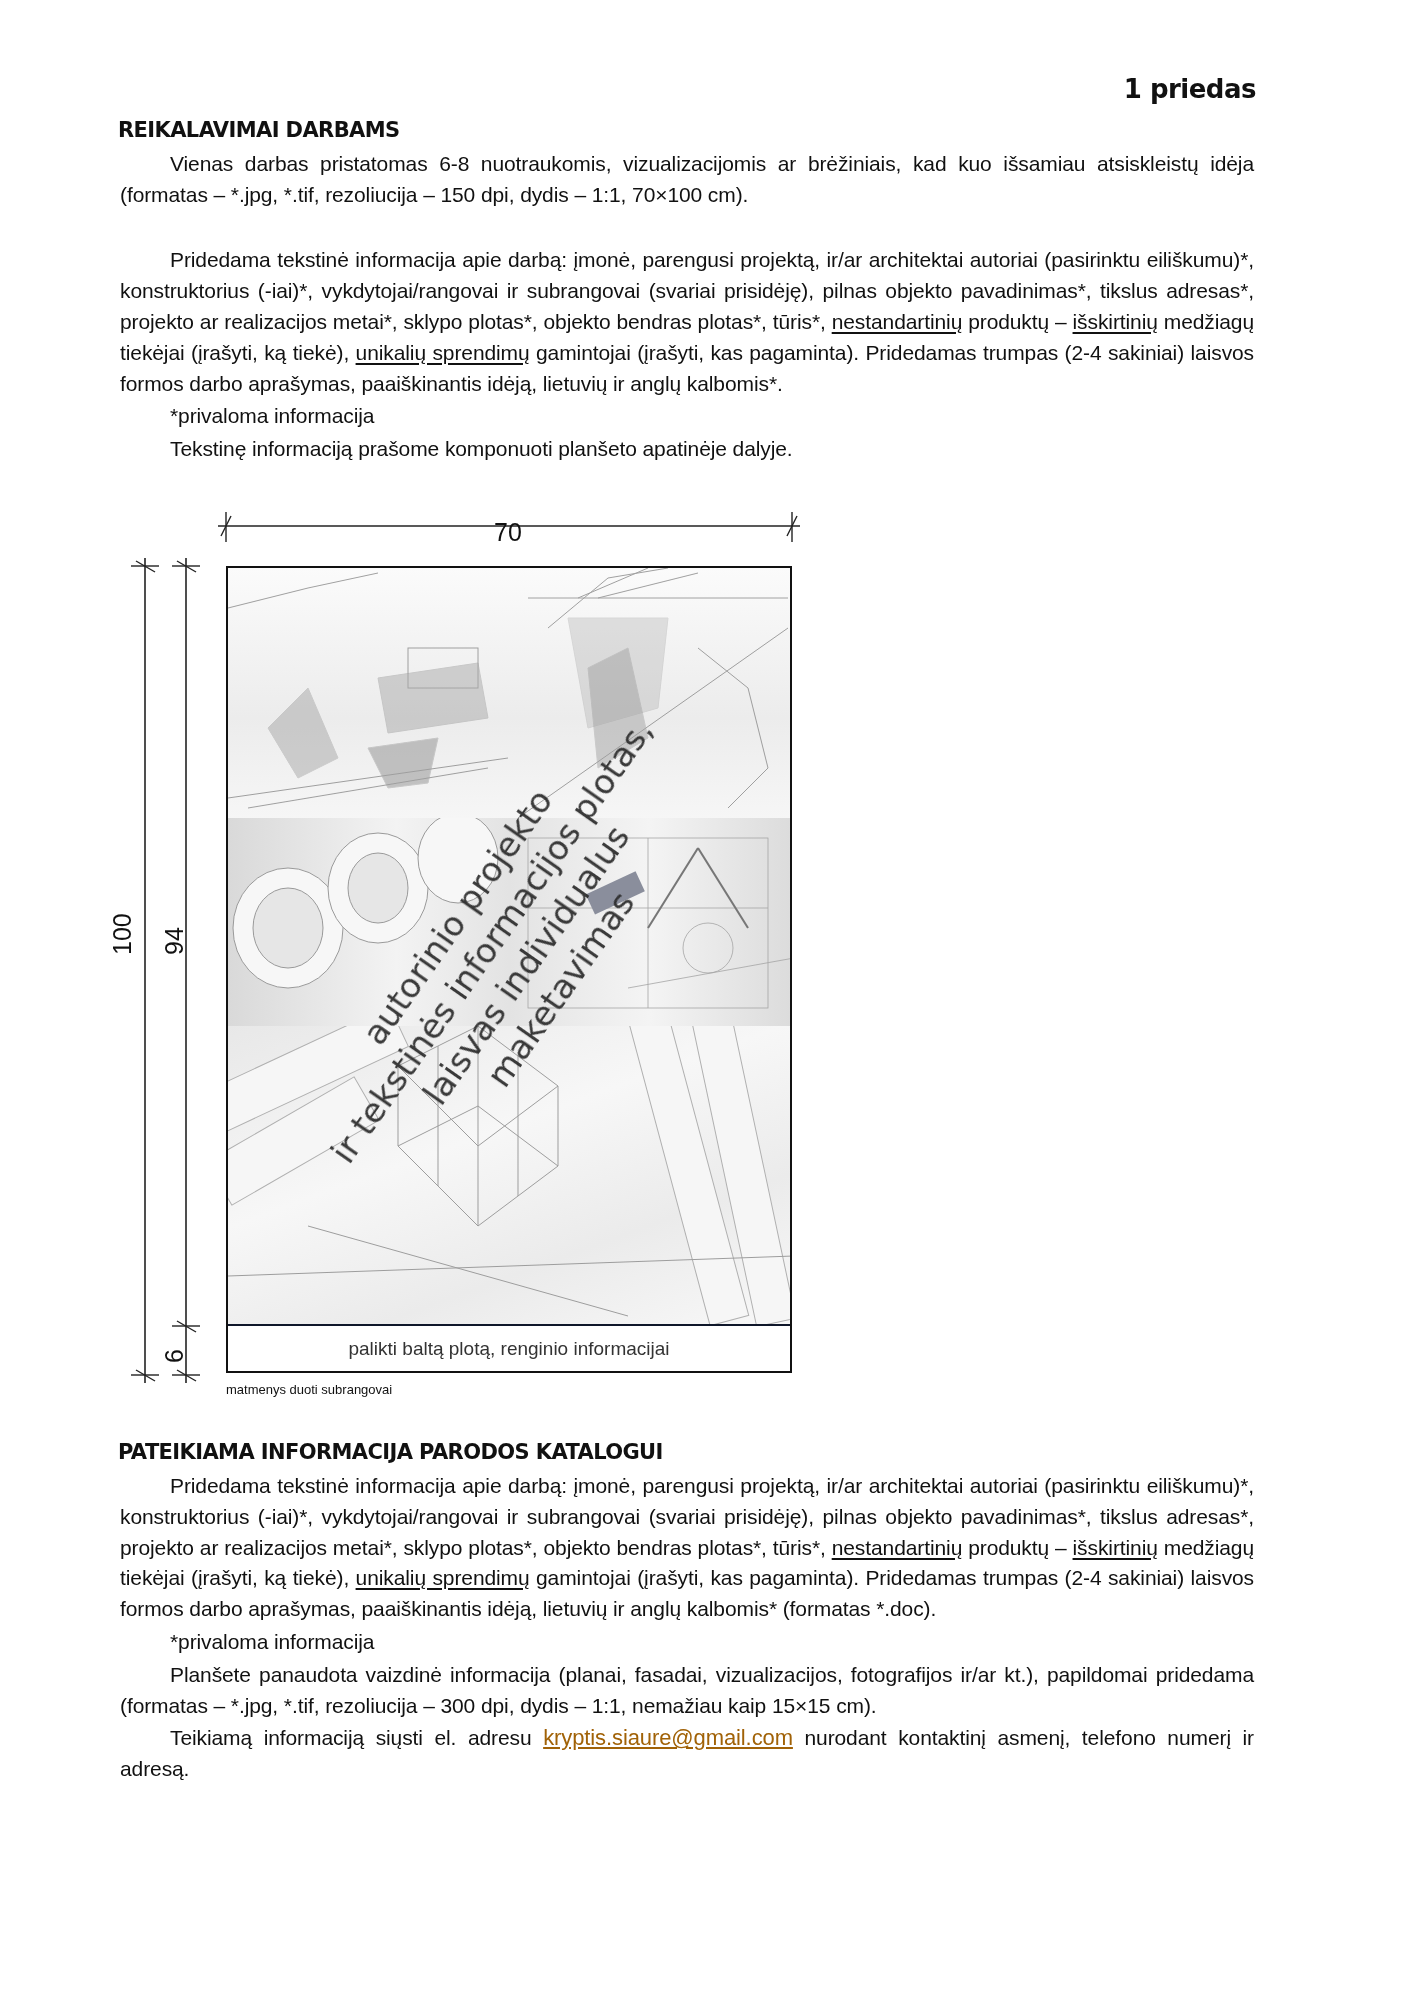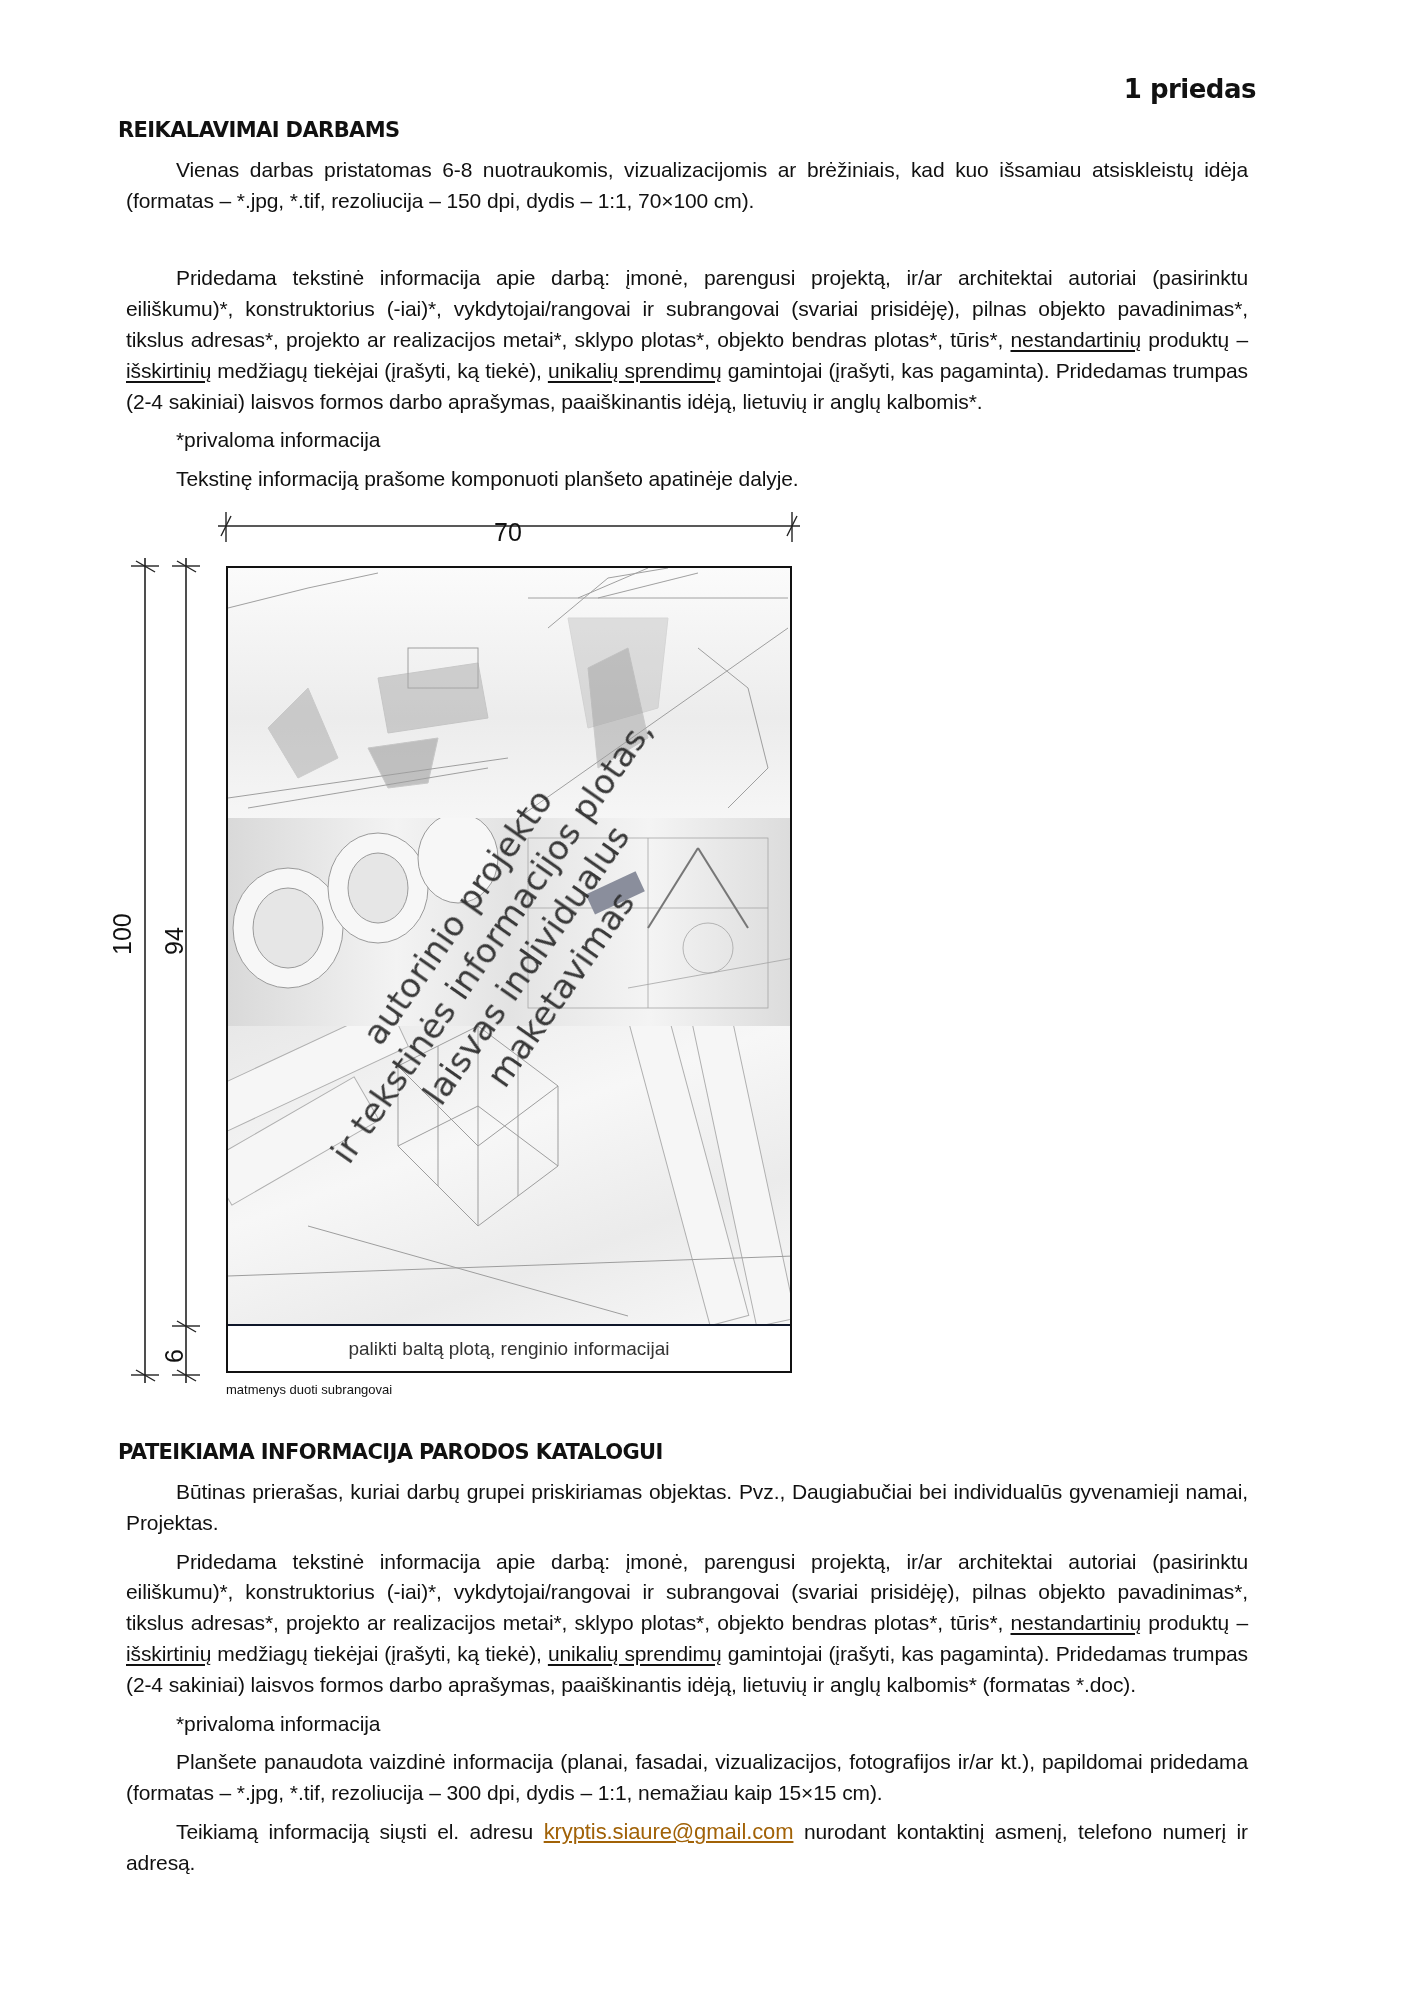--- a/index.html
+++ b/index.html
@@ -5,21 +5,21 @@
     html, body { margin: 0; padding: 0; background: #ffffff; }
     body { width: 1406px; height: 2008px; position: relative; overflow: hidden;
            font-family: "Liberation Sans", sans-serif; color: #111; }
     .abs { position: absolute; }
     .appendix { right: 150px; top: 74px; font-family: "DejaVu Sans", sans-serif; font-weight: bold;
                 font-size: 26px; letter-spacing: -0.5px; }
     .heading { left: 118px; font-family: "DejaVu Sans", sans-serif; font-weight: bold; font-size: 21px;
                letter-spacing: -0.6px; white-space: nowrap; text-align: right; }
     .para { left: 118px; width: 1138px; font-size: 21px; line-height: 30.8px; text-align: justify;
             text-align-last: left; letter-spacing: -0.1px; }
-    .para p { margin: 8px; text-indent: 50px; }
+    .para p { margin: 2px; text-indent: 50px; }
     .u { text-decoration: underline; text-underline-offset: 3px; }
     a.mail { color: #a16207; text-decoration: underline; font-size: 22px; }
     .blank { height: 30.8px; }
     .frame { left: 226px; top: 566px; width: 566px; height: 807px; border: 2px solid #111;
              box-sizing: border-box; overflow: hidden; background: #fff; }
     .band { position: absolute; left: 0; width: 100%; overflow: hidden; }
     .band1 { top: 0; height: 250px;
              background: linear-gradient(180deg, #fbfbfb 0%, #ececec 60%, #f6f6f6 100%); }
     .band2 { top: 250px; height: 208px;
              background: linear-gradient(90deg, #d9d9d9 0%, #f3f3f3 30%, #e3e3e3 50%, #f4f4f4 75%, #dcdcdc 100%); }
@@ -151,18 +151,17 @@
     <div>maketavimas</div>
   </div>
   <div class="whitebox">palikti baltą plotą, renginio informacijai</div>
 </div>
 
 <div class="abs caption">matmenys duoti subrangovai</div>
 
 <div class="abs heading" style="top:1440px">PATEIKIAMA INFORMACIJA PARODOS KATALOGUI</div>
 
 <div class="abs para" style="top:1469px">
-  <p>Būtinas prierašas, kuriai darbų grupei priskiriamas objektas. Pvz., Daugiabučiai bei individualūs gyvenamieji namai, Projektas.</p>
   <p><span>Pridedama tekstinė informacija apie darbą: įmonė, parengusi projektą, ir/ar architektai autoriai (pasirinktu eiliškumu)*, konstruktorius (-iai)*, vykdytojai/rangovai ir subrangovai (svariai prisidėję), pilnas objekto pavadinimas*, tikslus adresas*, projekto ar realizacijos metai*, sklypo plotas*, objekto bendras plotas*, tūris*, </span><span class="u">nestandartinių</span><span> produktų – </span><span class="u">išskirtinių</span><span> medžiagų tiekėjai (įrašyti, ką tiekė), </span><span class="u">unikalių sprendimų</span><span> gamintojai (įrašyti, kas pagaminta). Pridedamas trumpas (2-4 sakiniai) laisvos formos darbo aprašymas, paaiškinantis idėją, lietuvių ir anglų kalbomis* (formatas *.doc).</span></p>
   <p>*privaloma informacija</p>
   <p>Planšete panaudota vaizdinė informacija (planai, fasadai, vizualizacijos, fotografijos ir/ar kt.), papildomai pridedama (formatas – *.jpg, *.tif, rezoliucija – 300 dpi, dydis – 1:1, nemažiau kaip 15×15 cm).</p>
   <p><span>Teikiamą informaciją siųsti el. adresu </span><a class="mail" href="mailto:kryptis.siaure@gmail.com">kryptis.siaure@gmail.com</a><span> nurodant kontaktinį asmenį, telefono numerį ir adresą.</span></p>
 </div>
 
 </body></html>

